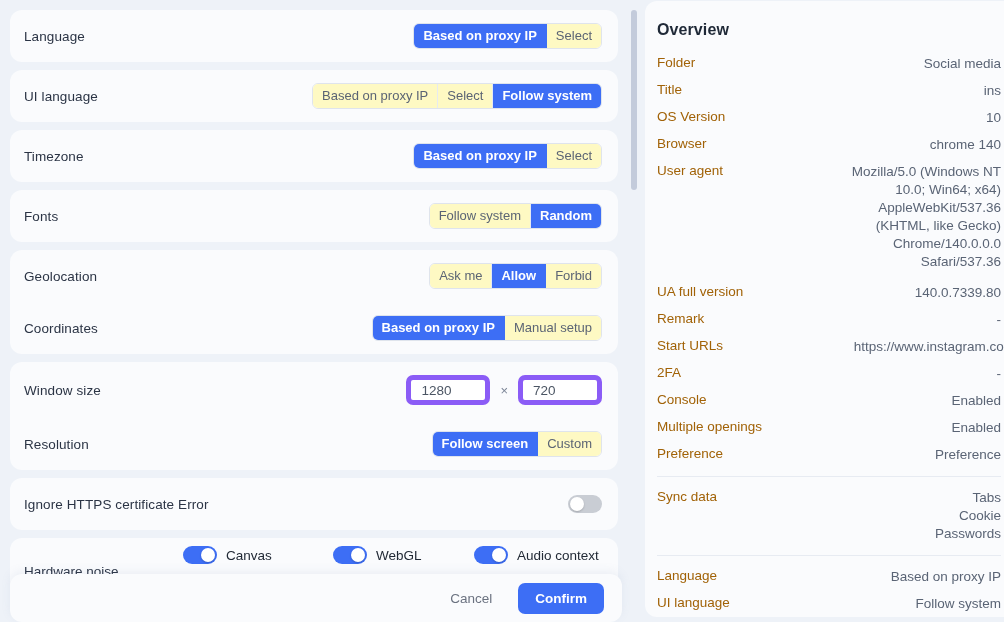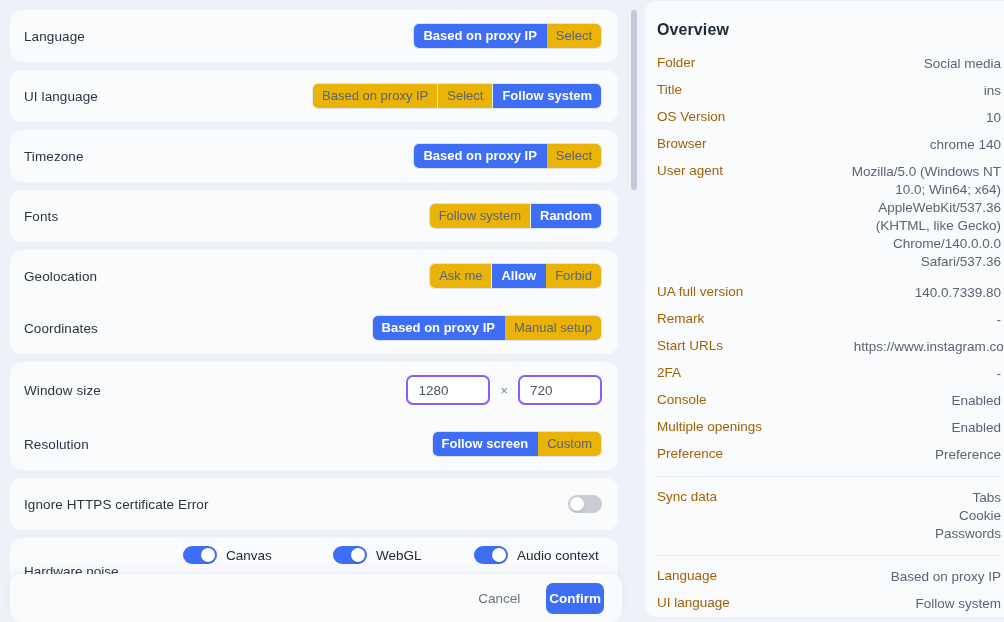--- a/index.html
+++ b/index.html
@@ -54,37 +54,37 @@
     border-radius: 6px;
     overflow: hidden;
     background: #fff;
     height: 26px;
   }
   .seg-opt {
     font-size: 13px;
     line-height: 24px;
     padding: 0 9px;
     color: #5b6474;
-    background: #eab308;
+    background: #fef9c3;
     border-right: 1px solid #e6eaf1;
     white-space: nowrap;
     cursor: pointer;
   }
   .seg-opt:last-child { border-right: none; }
   .seg-opt.active {
     background: #3d6ef5;
     color: #fff;
     border-right-color: #3d6ef5;
     font-weight: 600;
   }
 
   
   .num-input {
     width: 84px; height: 30px;
-    border: 2px solid #8b5cf6;
+    border: 5px solid #8b5cf6;
     border-radius: 7px;
     background: #fff;
     font-size: 13.5px;
     color: #4b5563;
     padding: 0 10px;
     font-family: "Liberation Sans", sans-serif;
     outline: none;
   }
   .times { font-size: 13px; color: #7a8496; padding: 0 2px; }
 
@@ -159,21 +159,21 @@
   .btn-cancel {
     font-size: 13.5px; color: #6b7280;
     background: transparent; border: none;
     padding: 7px 10px; cursor: pointer;
     font-family: "Liberation Sans", sans-serif;
   }
   .btn-confirm {
     font-size: 13.5px; color: #fff;
     background: #3d6ef5;
     border: none; border-radius: 7px;
-    padding: 8px 3px; cursor: pointer;
+    padding: 8px 17px; cursor: pointer;
     font-weight: 600;
     font-family: "Liberation Sans", sans-serif;
   }
 
   
   .right-panel {
     position: relative;
     width: 364px; height: 622px;
     background: #eef2f8;
     padding: 1px 0 0 5px;

